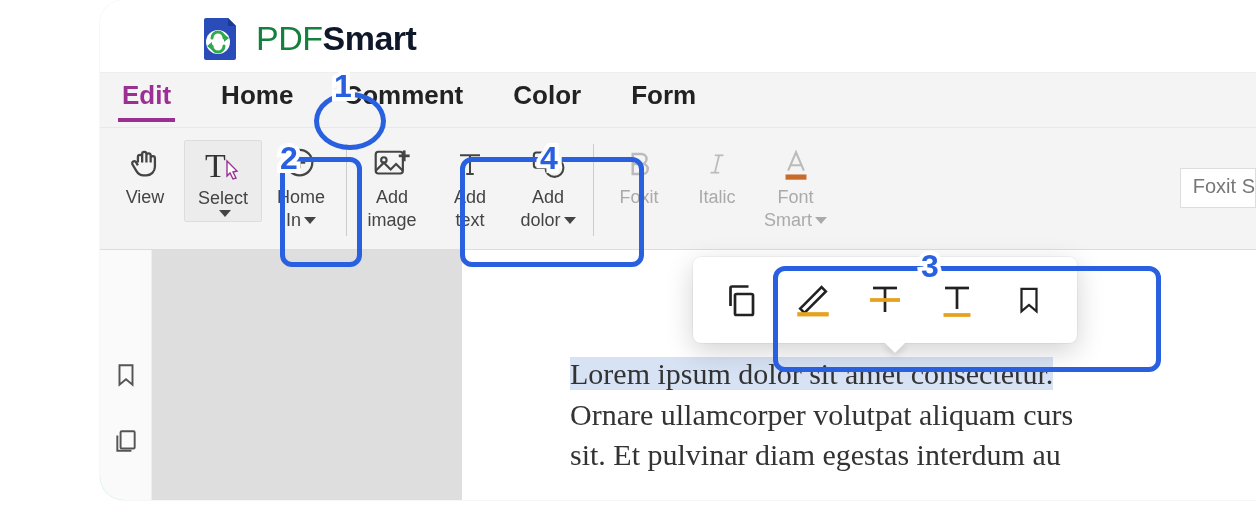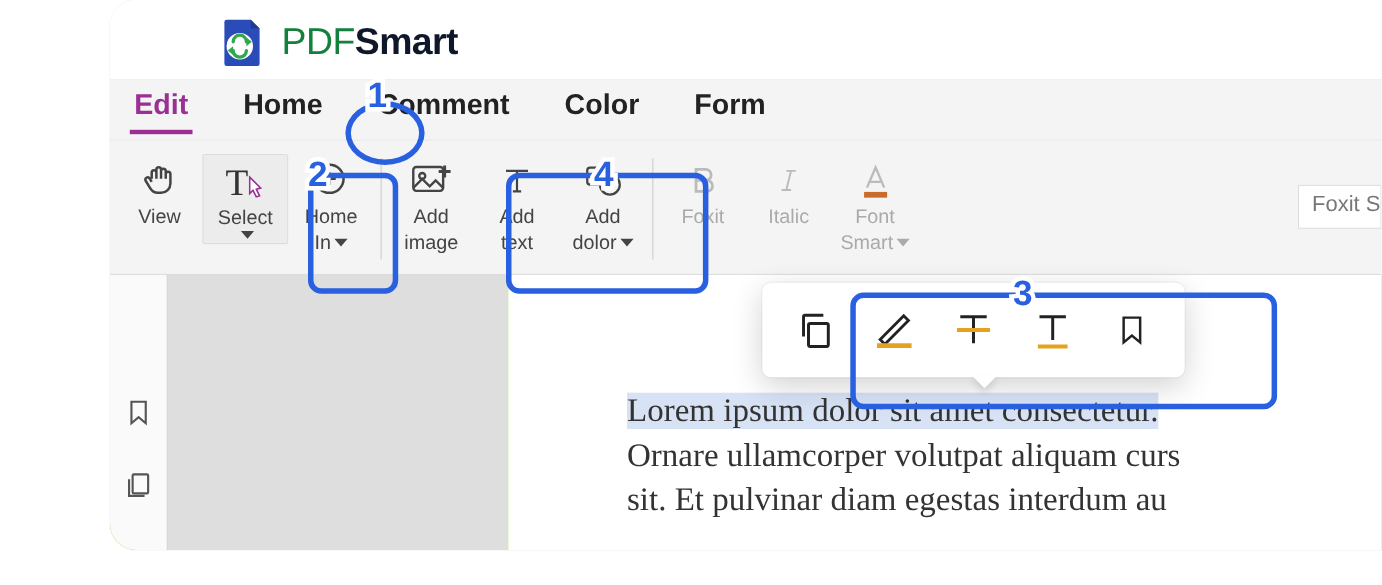--- a/index.html
+++ b/index.html
@@ -130,21 +130,21 @@
     font-size: 20px;
     display: flex;
     align-self: flex-start;
     margin-top: 28px;
   }
 
   
   .doc-wrap {
     display: flex;
     height: calc(100% - 56px - 122px - 72px);
-    background: #84cc16;
+    background: #86efac;
   }
   .side-rail {
     width: 52px;
     background: #fafafa;
     border-right: 1px solid #eee;
     display: flex;
     flex-direction: column;
     align-items: center;
     gap: 36px;
     padding-top: 110px;

